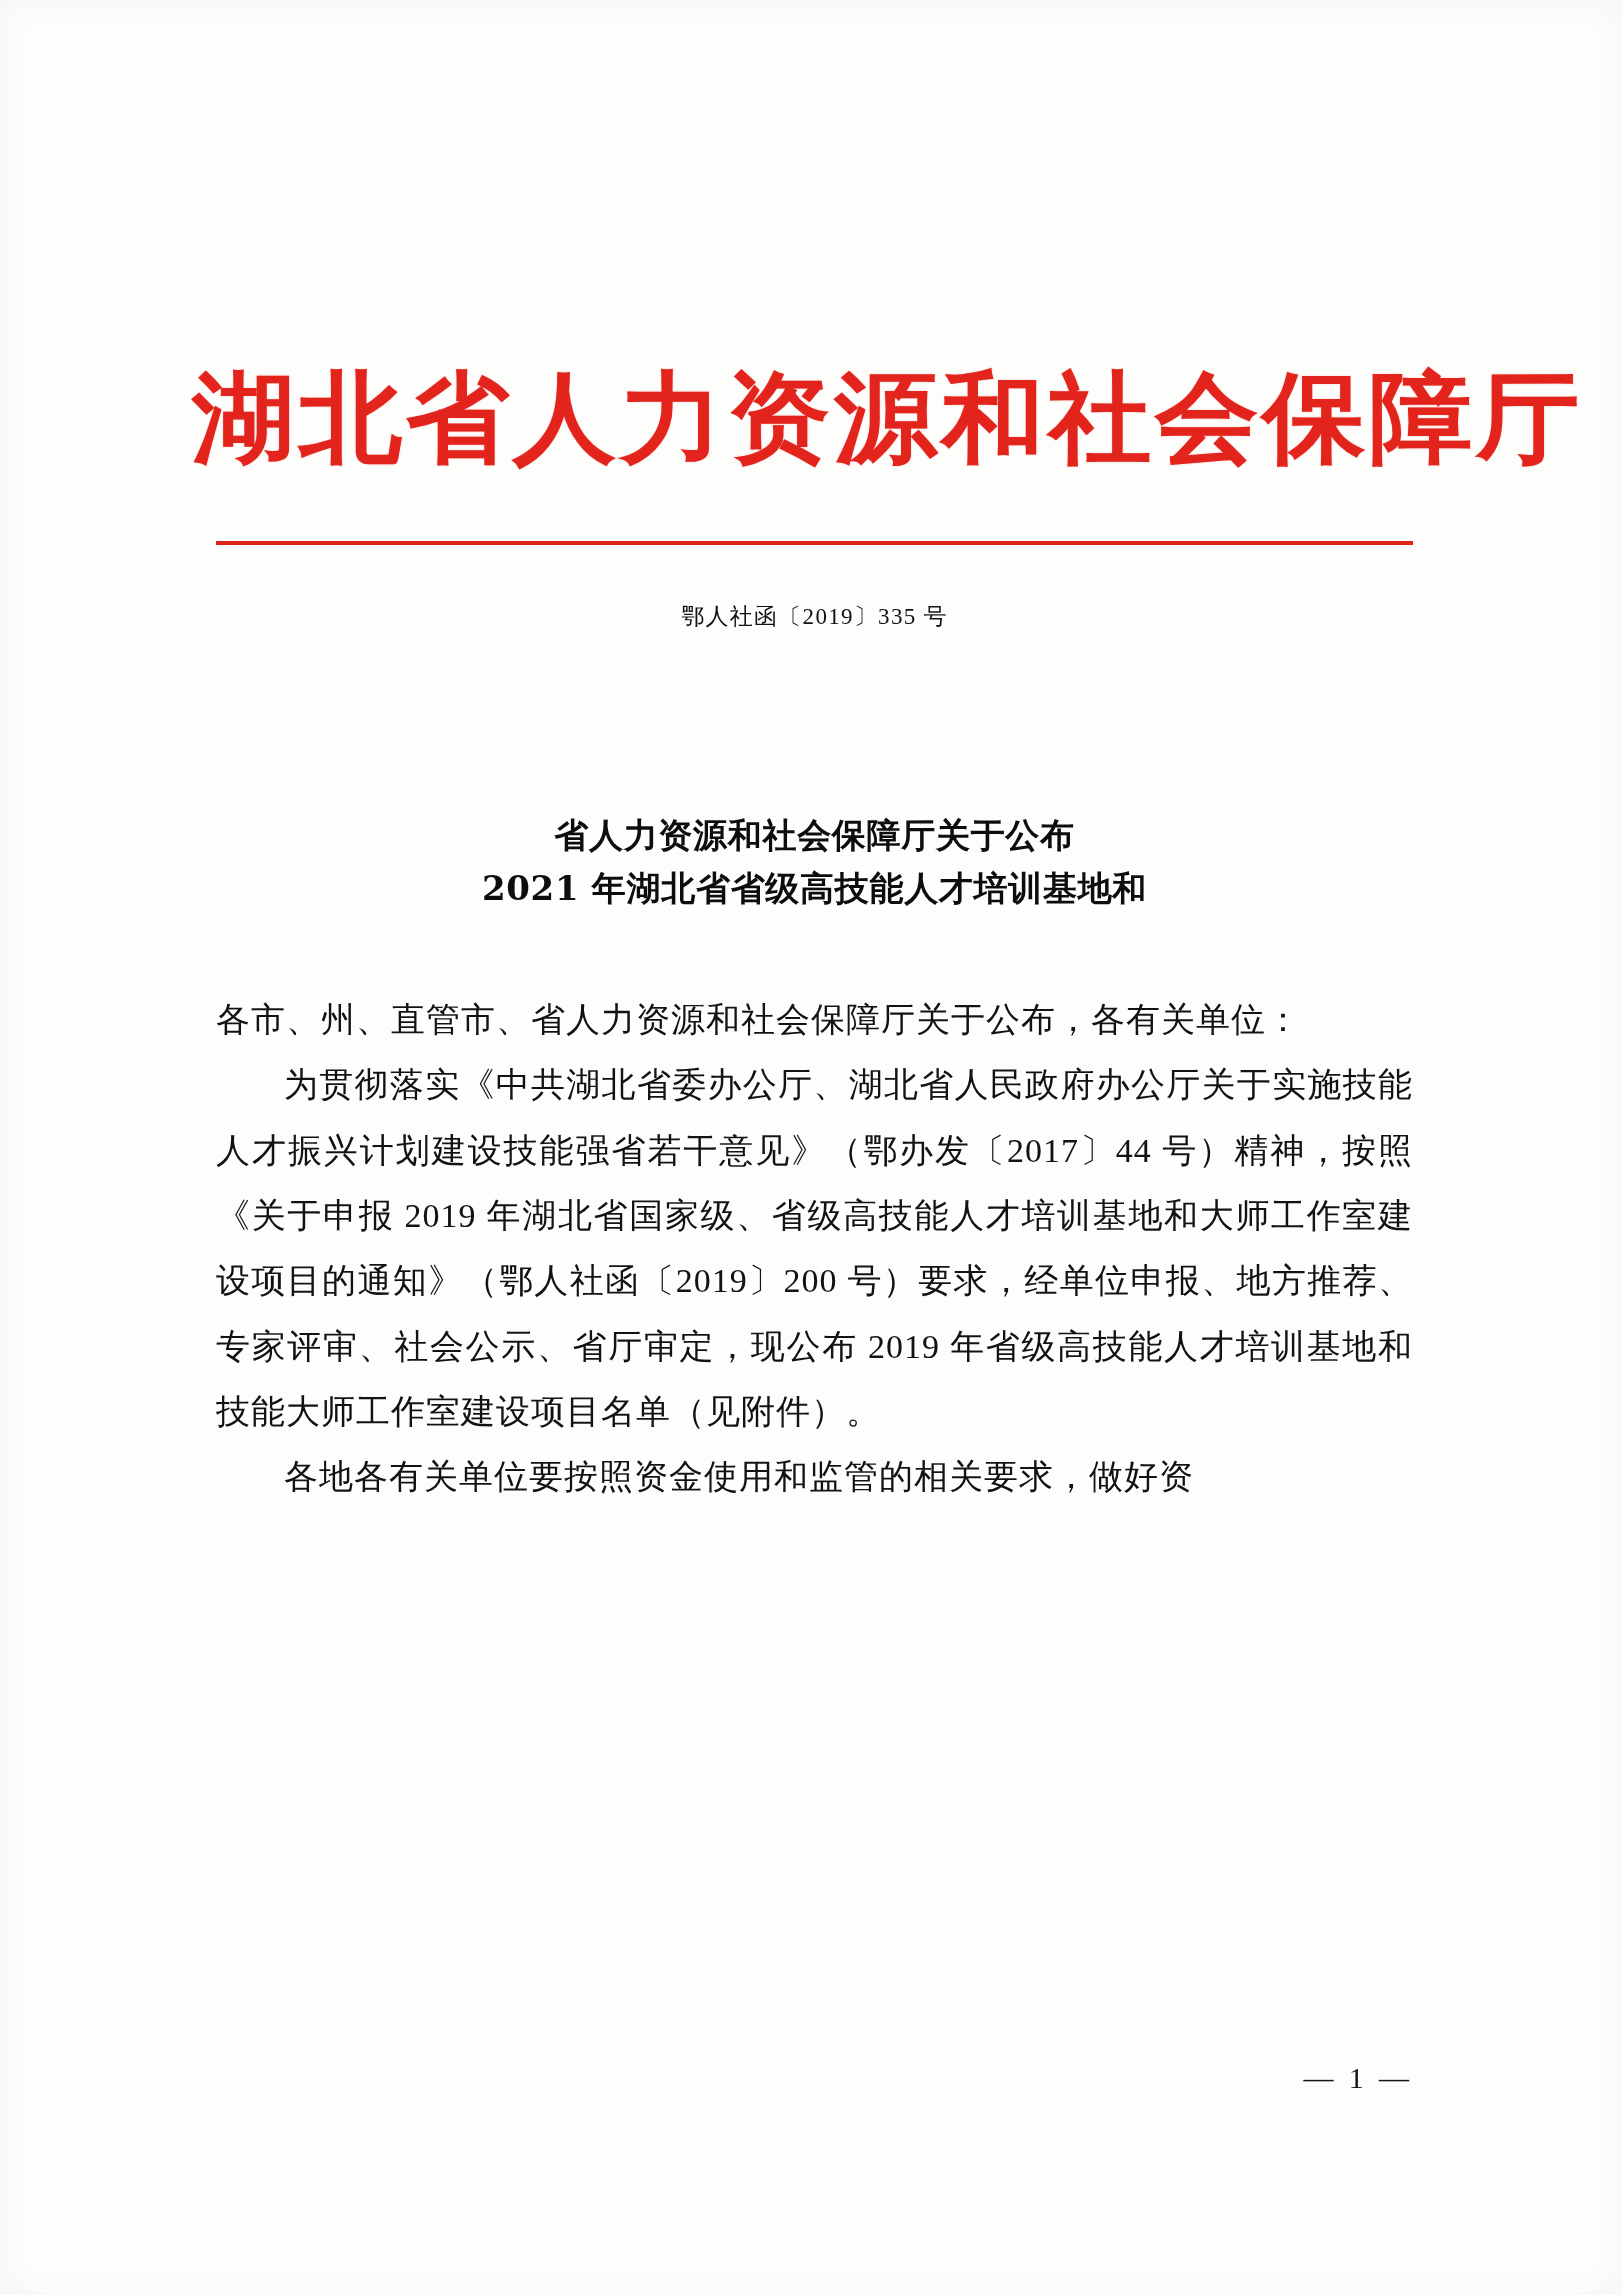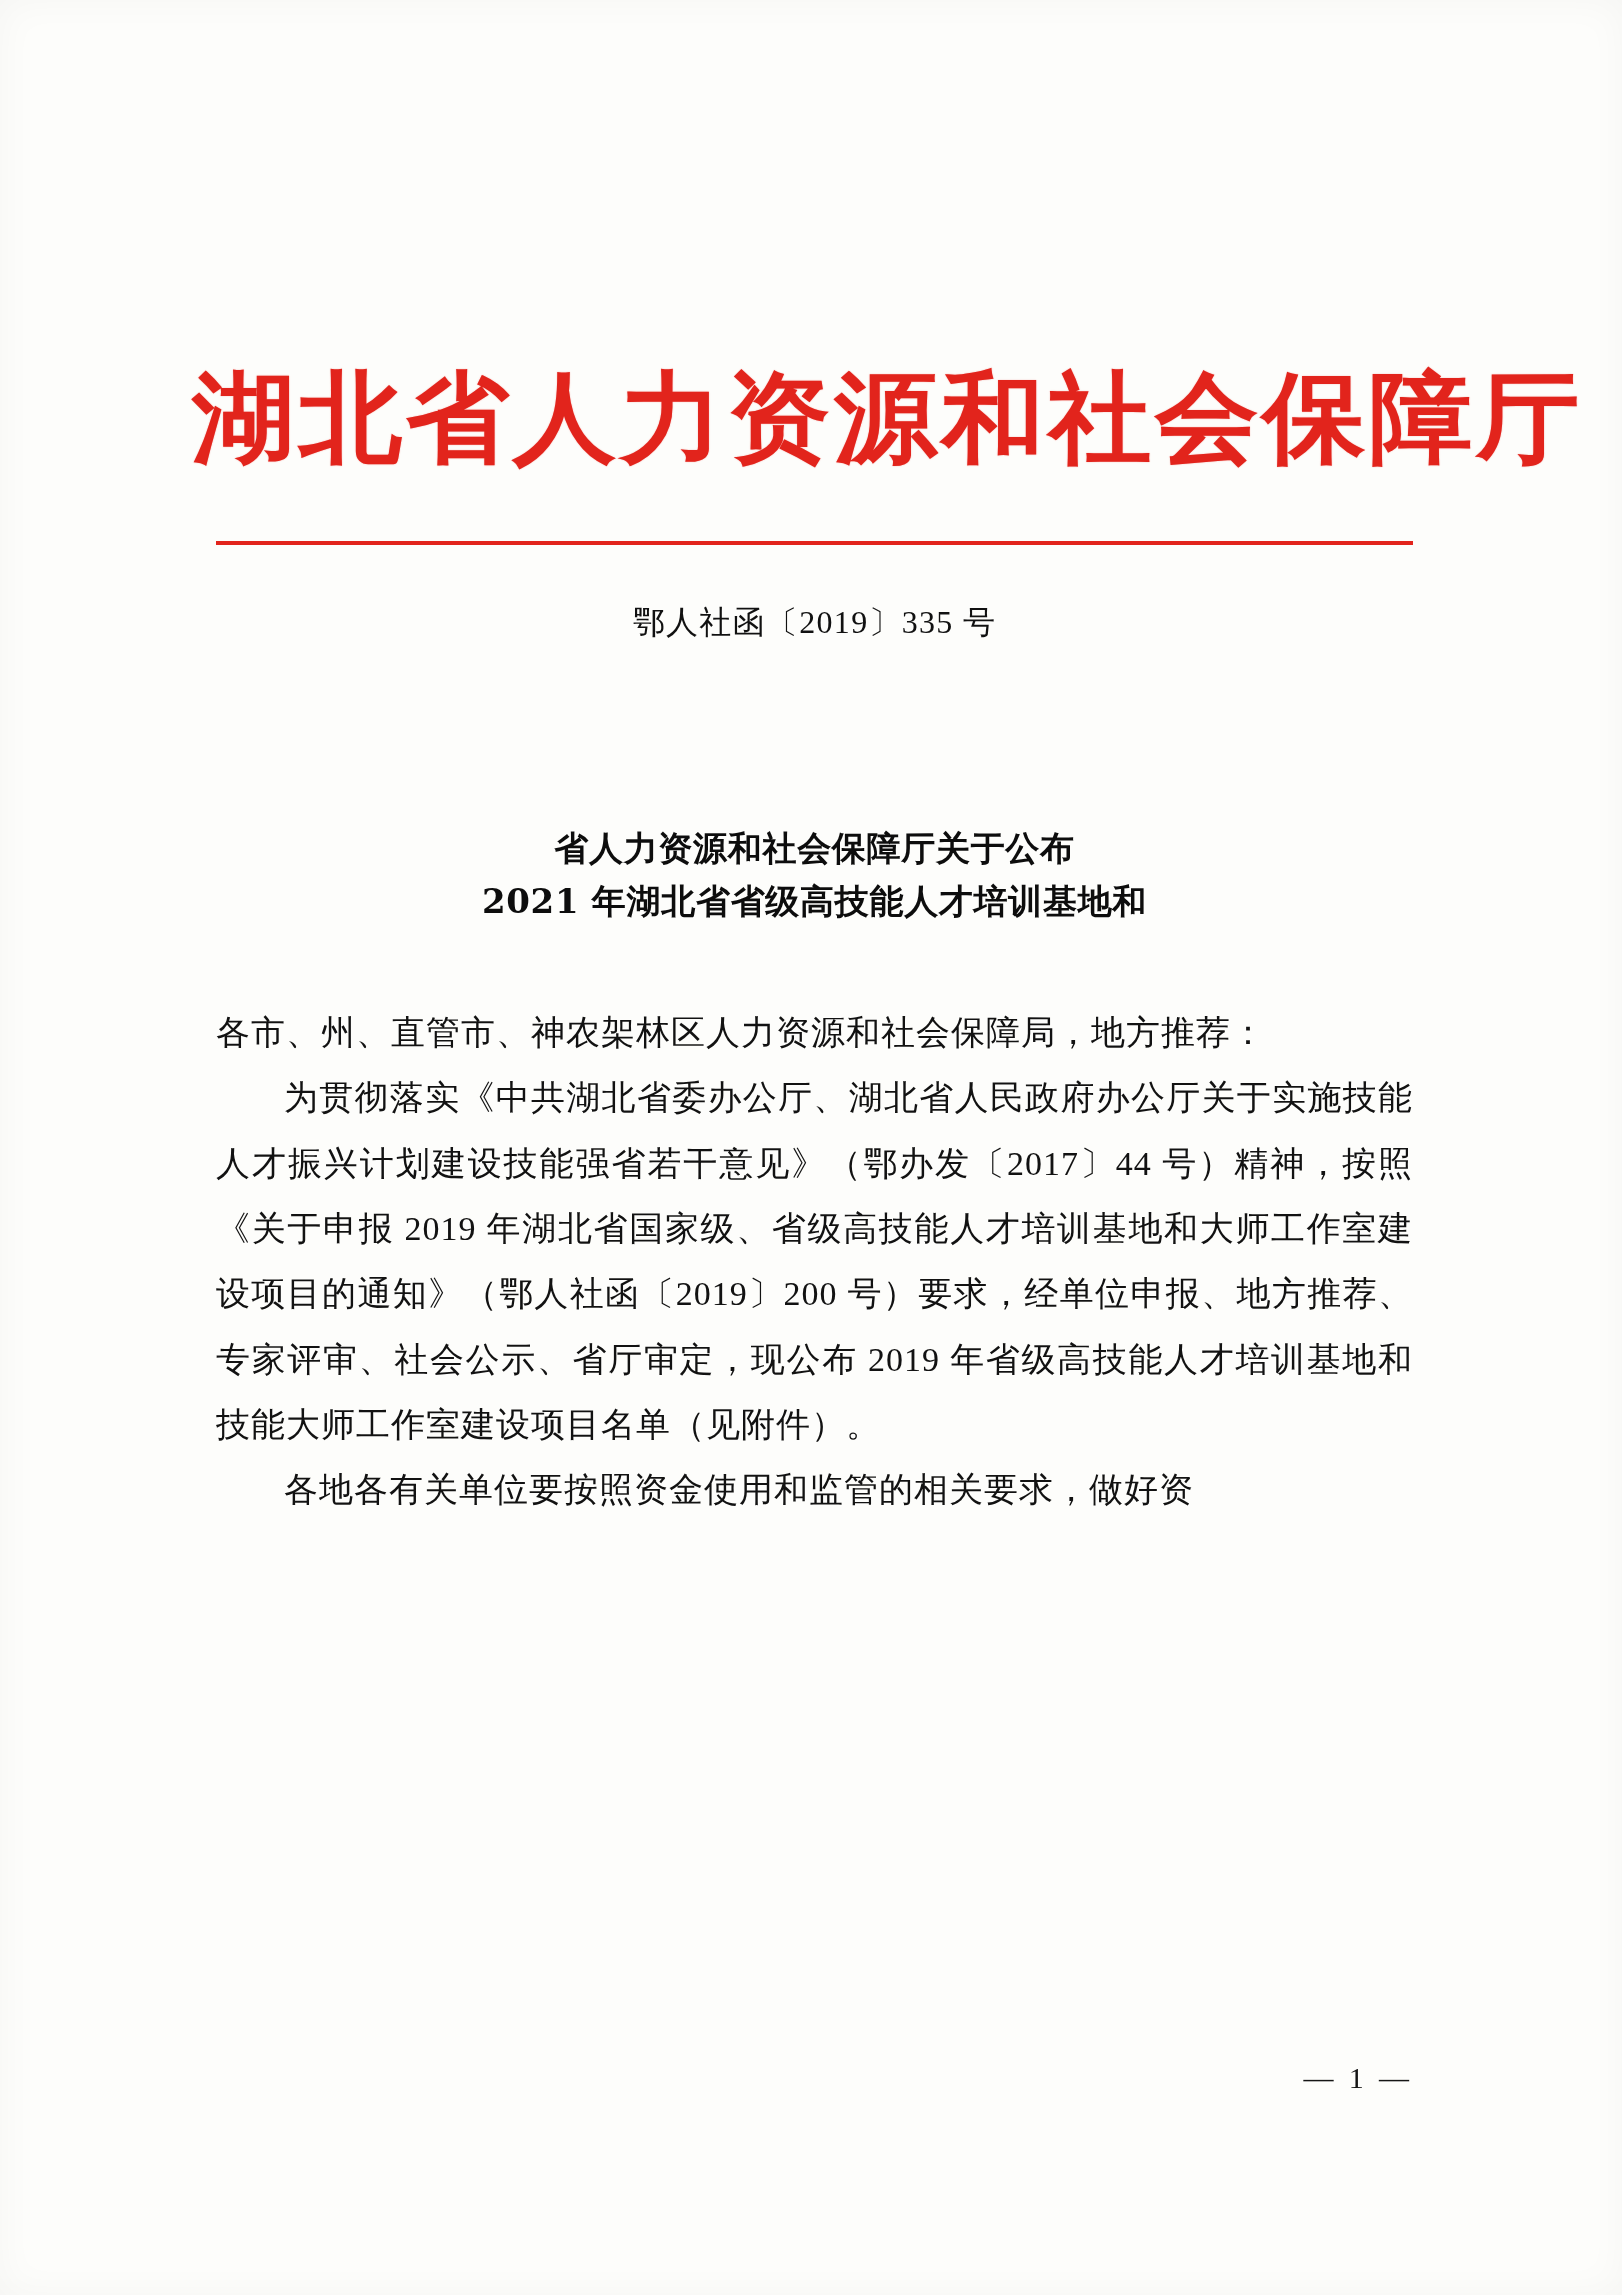--- a/index.html
+++ b/index.html
@@ -57,21 +57,21 @@
     margin-top: 71px;
     height: 3.9px;
     background: #e2241c;
     width: 100%;
   }
 
   
   .doc-number {
     margin-top: 56px;
     text-align: center;
-    font-size: 32px;
+    font-size: 23px;
     letter-spacing: 1.3px;
     color: #111;
     font-family: "Liberation Serif", serif;
   }
 
   
   .doc-title {
     margin-top: 177px;
     text-align: center;
     font-weight: bold;
@@ -126,21 +126,21 @@
     </div>
 
     <div class="doc-number">鄂人社函〔2019〕335 号</div>
 
     <div class="doc-title">
       <span class="line">省人力资源和社会保障厅关于公布</span>
       <span class="line">2021 年湖北省省级高技能人才培训基地和</span>
     </div>
 
     <div class="body-text">
-      <p>各市、州、直管市、神农架林区人力资源和社会保障局，地方推荐：</p>
+      <p>各市、州、直管市、省人力资源和社会保障厅关于公布，各有关单位：</p>
       <p class="para-indent">为贯彻落实《中共湖北省委办公厅、湖北省人民政府办公厅关于实施技能人才振兴计划建设技能强省若干意见》（鄂办发〔2017〕44 号）精神，按照《关于申报 2019 年湖北省国家级、省级高技能人才培训基地和大师工作室建设项目的通知》（鄂人社函〔2019〕200 号）要求，经单位申报、地方推荐、专家评审、社会公示、省厅审定，现公布 2019 年省级高技能人才培训基地和技能大师工作室建设项目名单（见附件）。</p>
       <p class="para-indent">各地各有关单位要按照资金使用和监管的相关要求，做好资</p>
     </div>
 
   </div>
 
   <div class="page-footer">— 1 —</div>
 </div>
 
 

